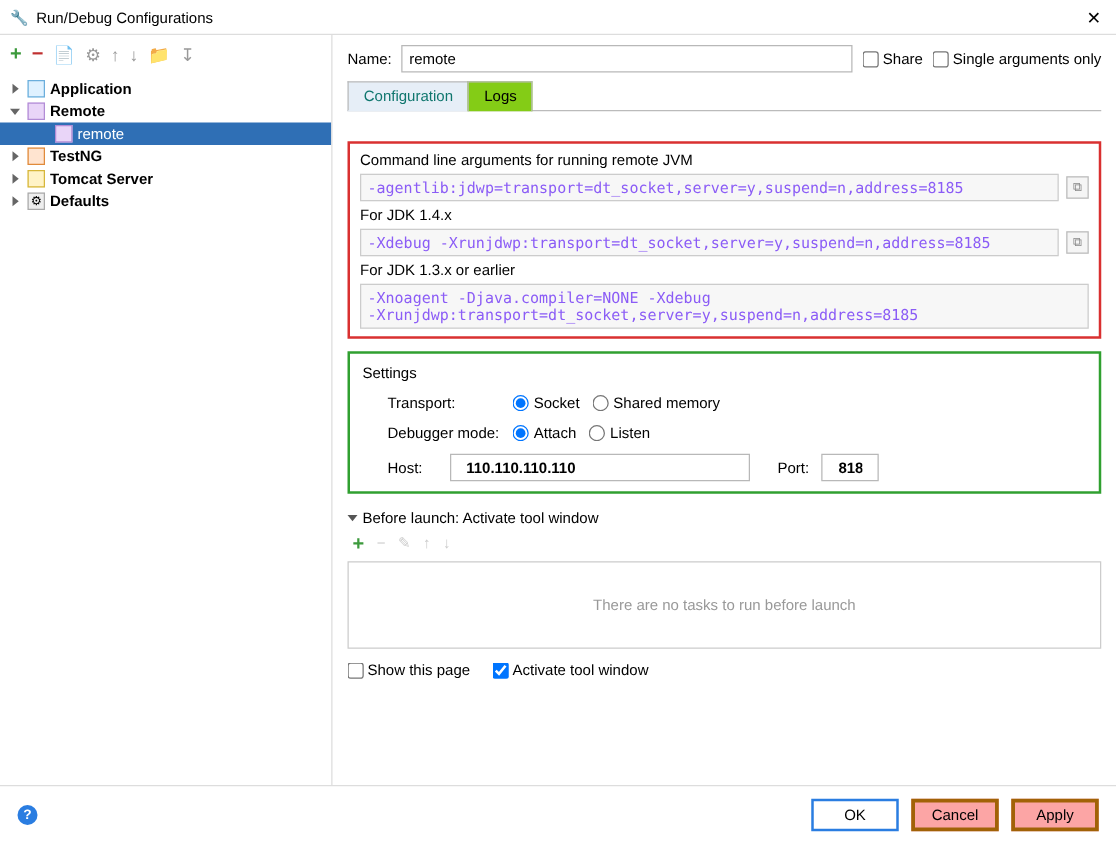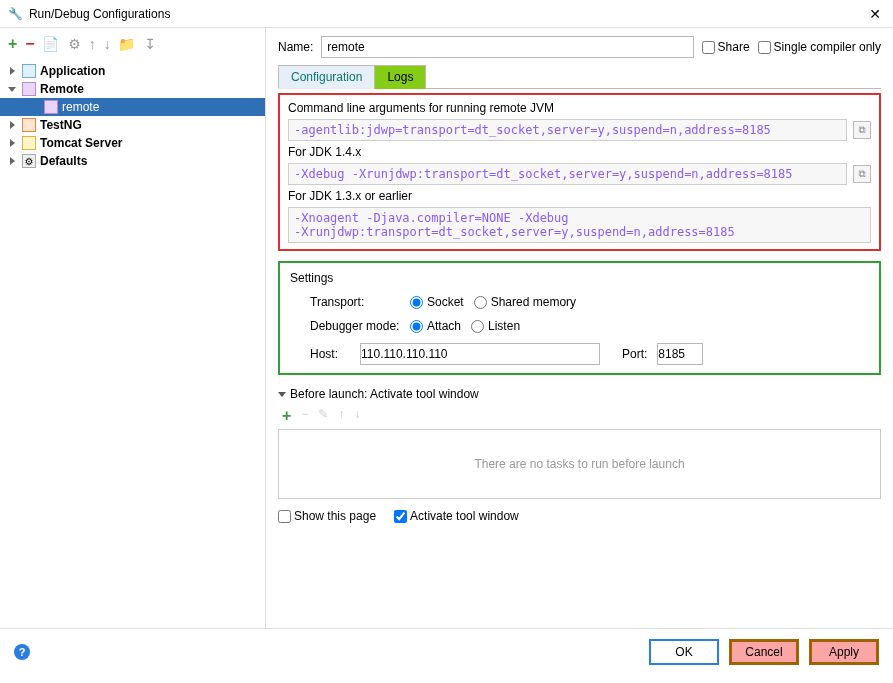--- a/index.html
+++ b/index.html
@@ -30,30 +30,30 @@
   .ni-def { background:#eee; border:1px solid #aaa; }
   .bold { font-weight:600; }
   .right-pane { flex:1; display:flex; flex-direction:column; padding:6px 12px 4px 12px; overflow:hidden; }
   .name-row { display:flex; align-items:center; gap:8px; margin:2px 0 6px 0; }
   .name-row input[type=text] { flex:1; height:22px; border:1px solid #b8b8b8; padding:0 5px; }
   .chk-wrap { display:flex; align-items:center; gap:3px; white-space:nowrap; cursor:pointer; }
   .chk-wrap input { margin:0; }
   .tabs { display:flex; border-bottom:1px solid #bbb; }
   .tab { padding:4px 12px; border:1px solid #bbb; border-bottom:none; margin-right:-1px; cursor:pointer; background:#84cc16; position:relative; top:1px; }
   .tab.active { background:#e6eef7; border-bottom:1px solid #e6eef7; color:#0f766e; }
-  .red-box { border:2px solid #d93030; padding:6px 8px; margin-top:4px; display:flex; flex-direction:column; gap:4px; }
+  .red-box { border:2px solid #d93030; padding:6px 8px; margin-top:24px; display:flex; flex-direction:column; gap:4px; }
   .ro-field-row { display:flex; align-items:center; gap:6px; }
   .ro-field { flex:1; background:#f7f7f7; border:1px solid #ccc; padding:3px 5px; font-family:Consolas,monospace; color:#8b5cf6; white-space:pre-wrap; word-break:break-all; }
   .copy-btn { width:18px; height:18px; border:1px solid #bbb; background:#f5f5f5; cursor:pointer; display:flex; align-items:center; justify-content:center; font-size:10px; color:#888; }
   .green-box { border:2px solid #30a030; padding:8px 10px; margin-top:10px; display:flex; flex-direction:column; gap:10px; }
   .setting-row { display:flex; align-items:center; gap:10px; }
   .label-col { width:110px; text-align:left; padding-left:20px; }
   .radio-wrap { display:flex; align-items:flex-end; gap:4px; cursor:pointer; }
   .radio-wrap input { margin:0; }
-  .txt-input { height:22px; border:1px solid #b8b8b8; padding:0 0; }
+  .txt-input { height:22px; border:1px solid #b8b8b8; padding:0 12px;font-weight:bold; }
   select.module-sel { flex:1; height:24px; border:1px solid #b8b8b8; background:#fff; padding:0 4px; }
   .before-launch { margin-top:12px; }
   .bl-head { display:flex; align-items:center; gap:4px; cursor:pointer; }
   .bl-head .tri { width:0;height:0;border-left:4px solid transparent;border-right:4px solid transparent;border-top:5px solid #555; }
   .bl-toolbar { display:flex; gap:10px; padding:6px 4px 4px 4px; }
   .bl-toolbar .tb-add { color:#3c9a3c; font-weight:bold; cursor:pointer; }
   .bl-toolbar .disabled { color:#ccc; cursor:default; }
   .empty-box { border:1px solid #ccc; height:70px; display:flex; align-items:center; justify-content:center; color:#999; }
   .checks-row { display:flex; gap:18px; margin-top:10px; }
   .dialog-footer { height:46px; border-top:1px solid #ddd; display:flex; align-items:center; justify-content:space-between; padding:0 14px; }
@@ -122,21 +122,21 @@
   <div class="right-pane">
     <div class="name-row">
       <span>Name:</span>
       <input type="text" value="remote" style="">
       <label class="chk-wrap">
         <input type="checkbox" style="">
           <span>Share</span>
       </label>
       <label class="chk-wrap">
         <input type="checkbox" style="">
-          <span>Single compiler only</span>
+          <span>Single arguments only</span>
       </label>
     </div>
 
     <div class="tabs">
       <div class="tab active">Configuration</div>
       <div class="tab">Logs</div>
     </div>
 
     <div class="red-box">
       <div>Command line arguments for running remote JVM</div>

